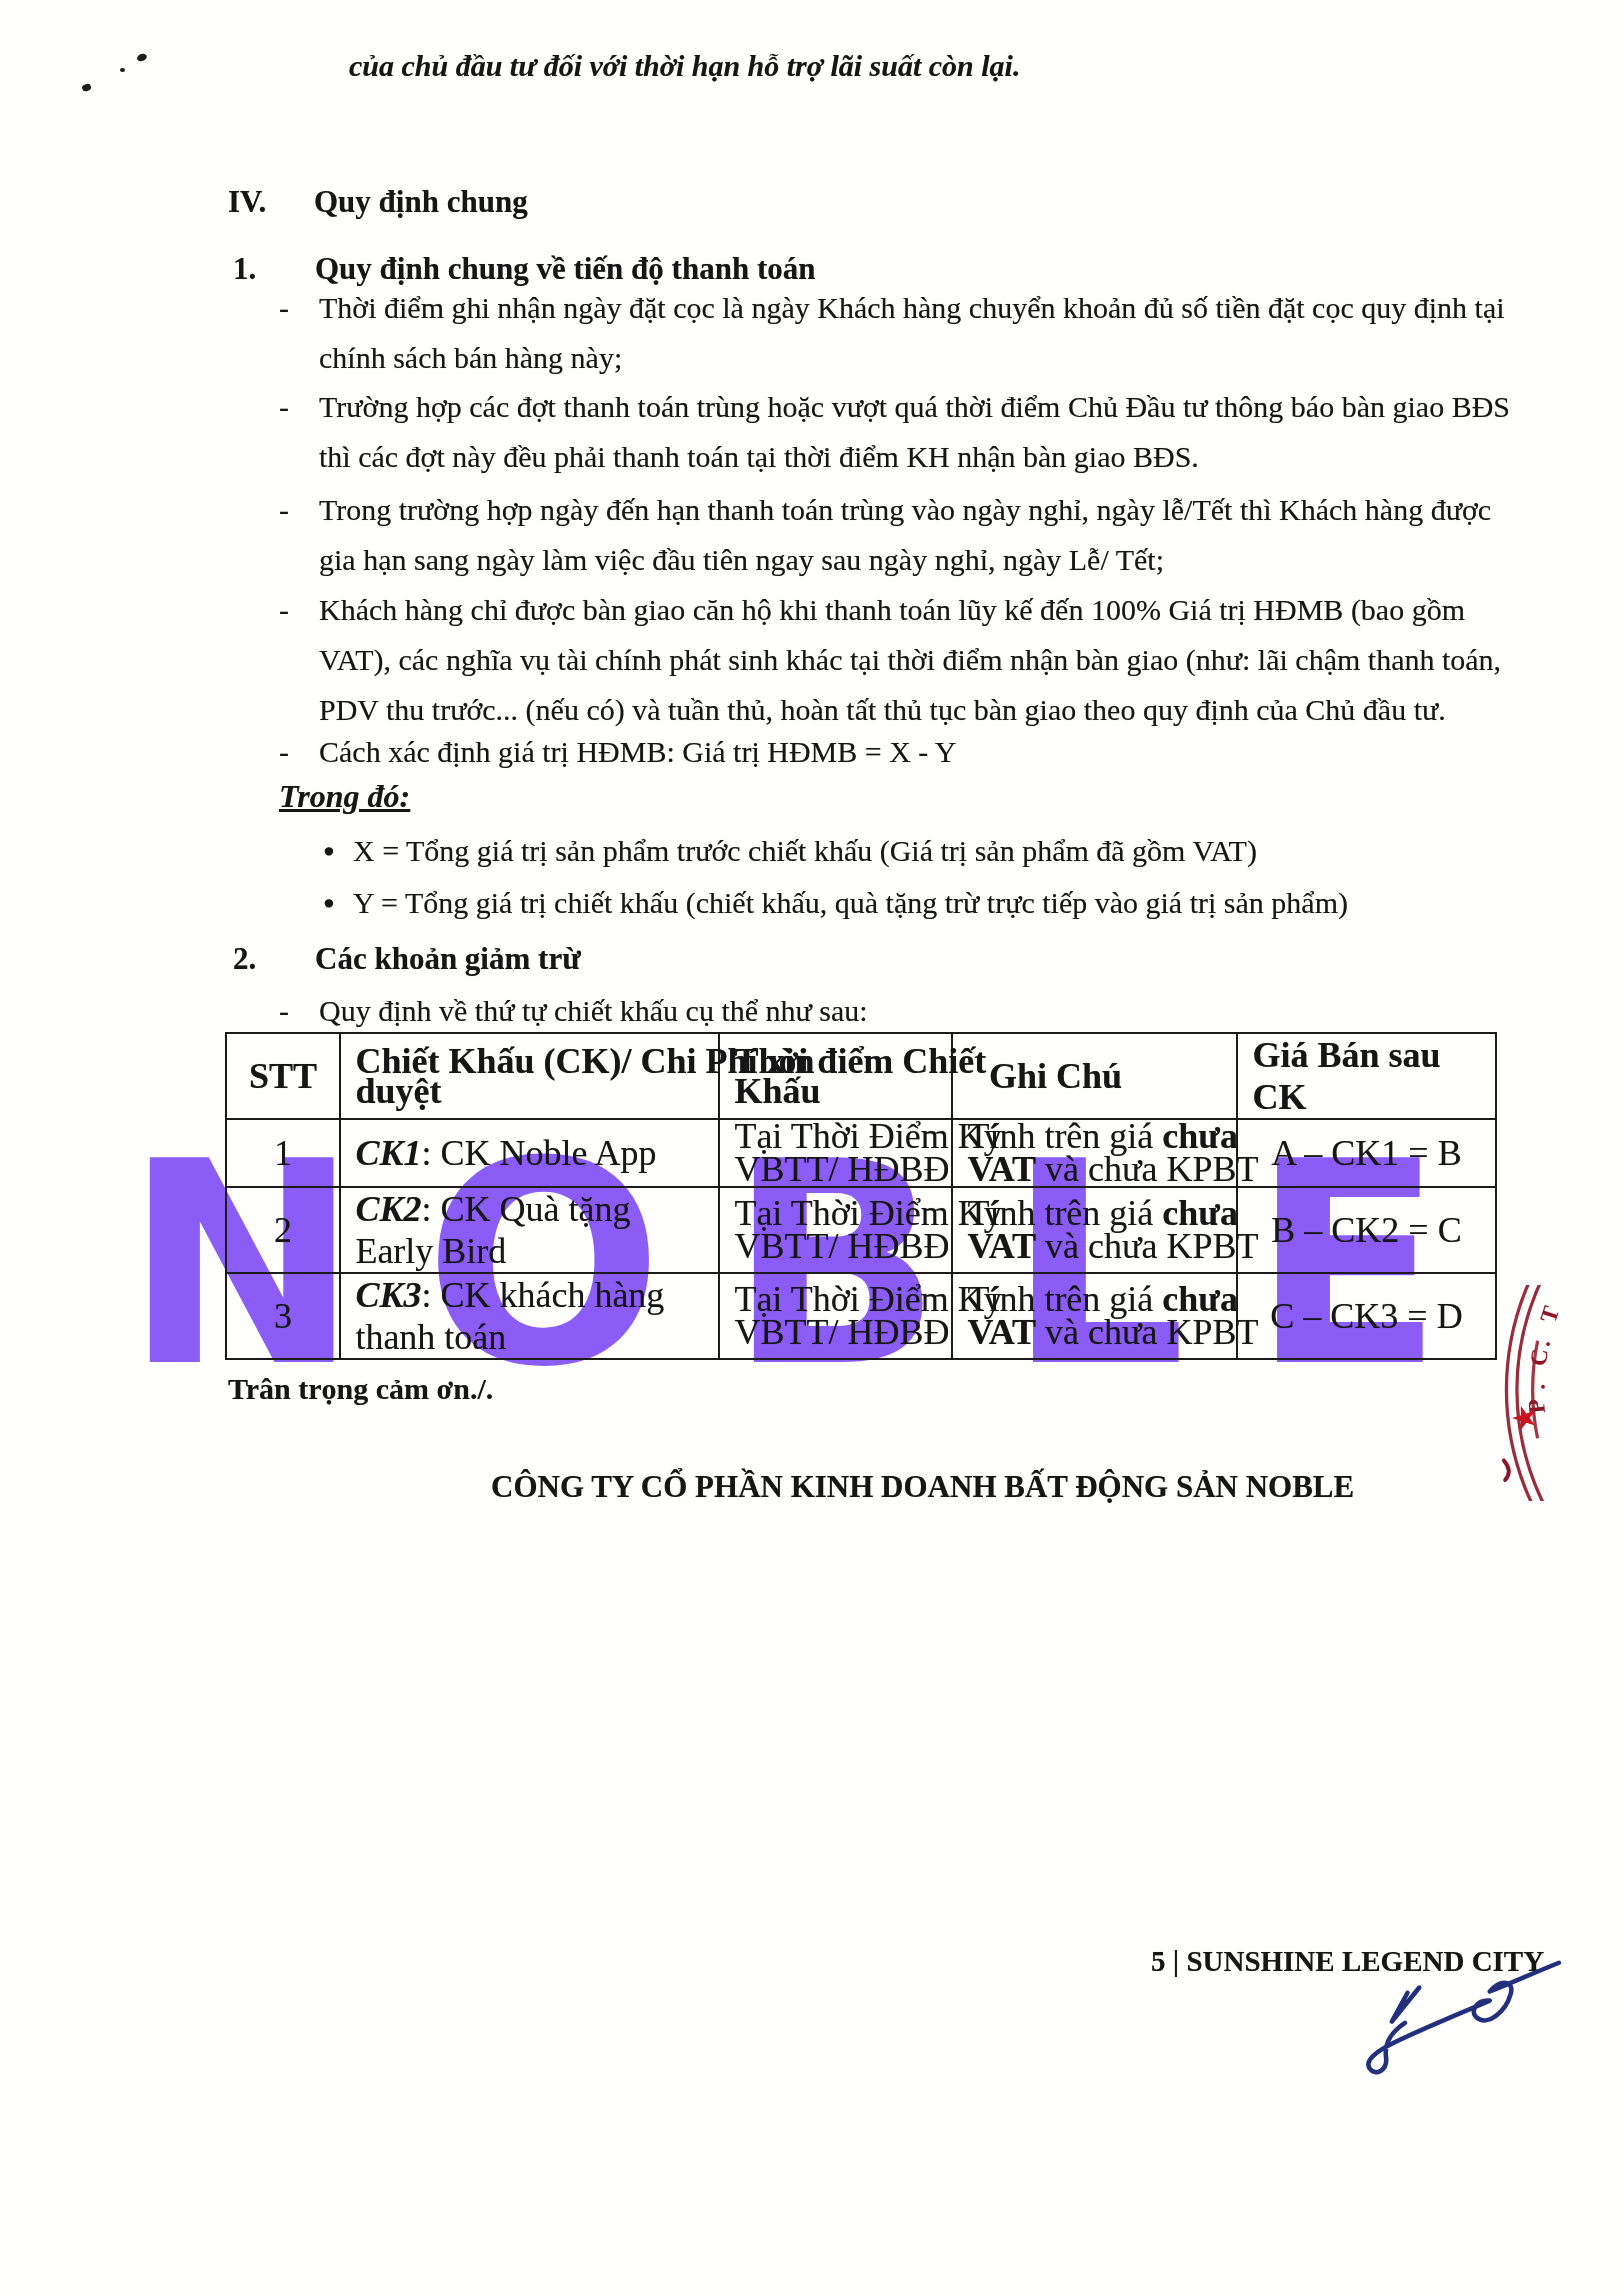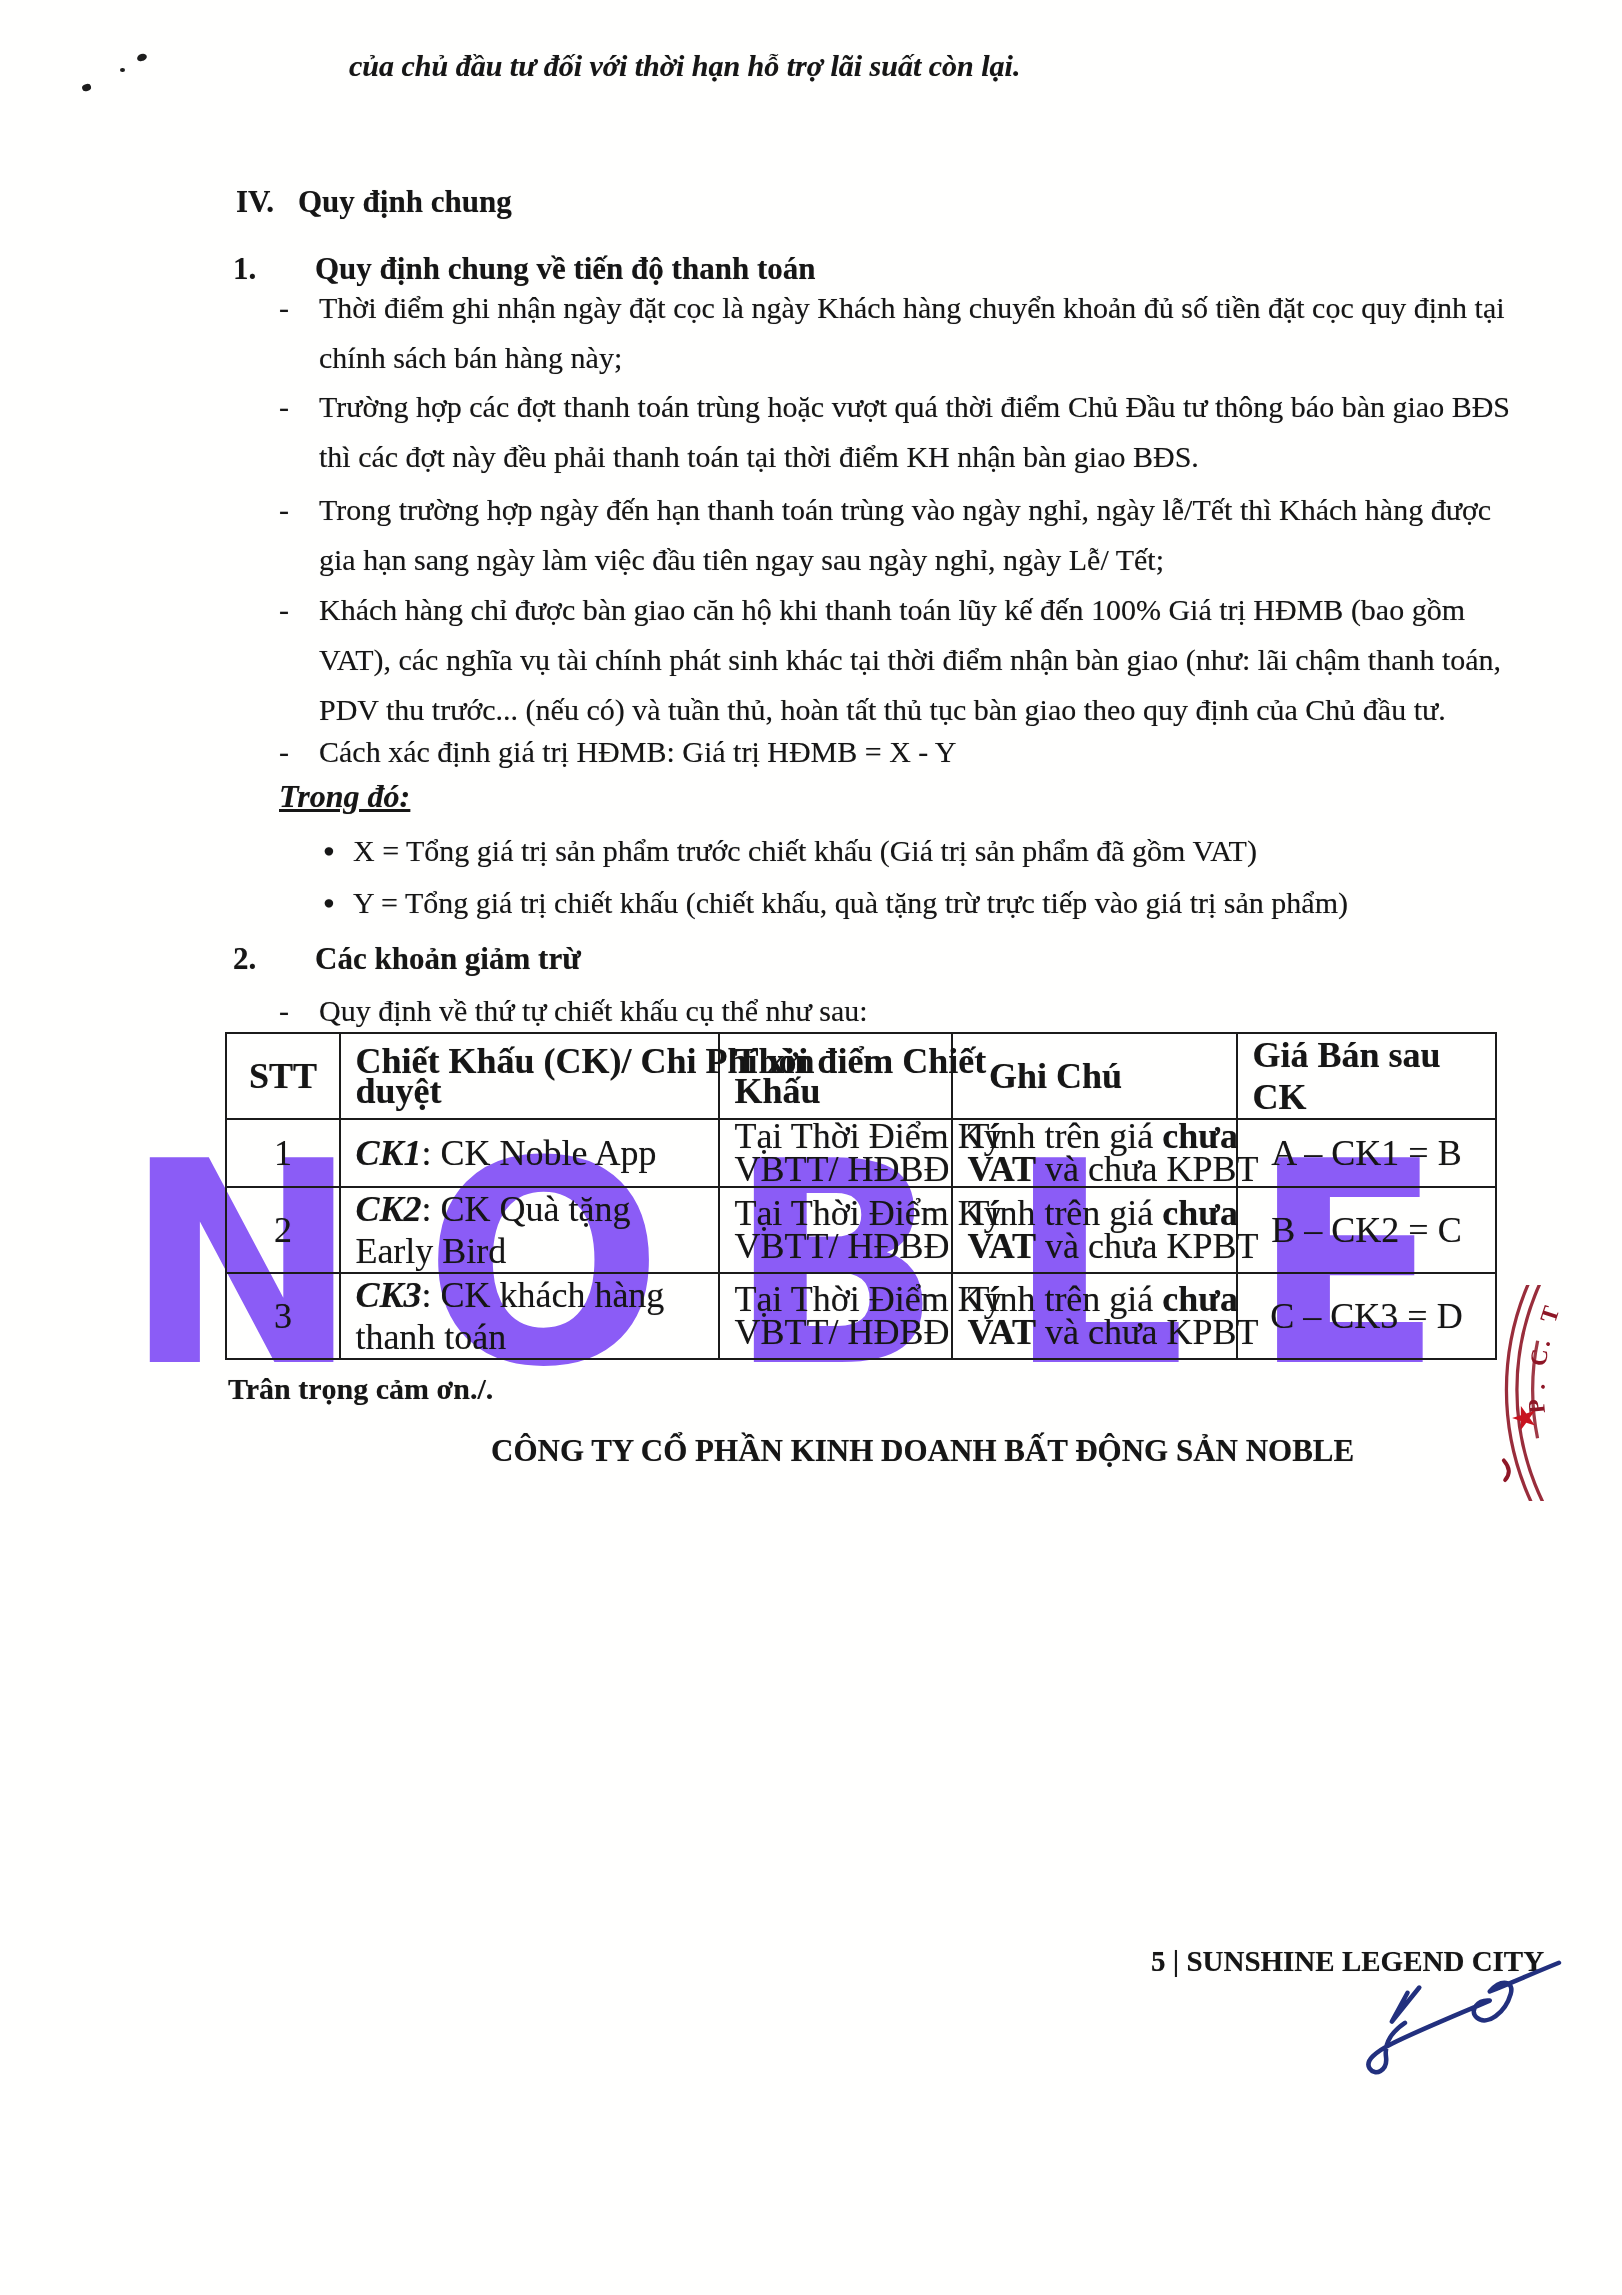--- a/index.html
+++ b/index.html
@@ -28,39 +28,39 @@
   }
   .z1{z-index:1;}
   table.policy{border-collapse:collapse;table-layout:fixed;width:1270px;font-size:36px;background:transparent;}
   table.policy td,table.policy th{border:2.6px solid #1b1b1b;padding:0 14.4px;vertical-align:middle;background:transparent;}
   table.policy .hline{white-space:nowrap;height:30px;line-height:30px;text-align:left;}
   table.policy .cline{white-space:nowrap;height:33px;line-height:33px;text-align:center;}
   table.policy .nline{white-space:nowrap;height:33px;line-height:33px;text-align:left;}
   .cell-center{text-align:center;}
   .speck{position:absolute;background:#1d1d1d;border-radius:50%;}
   .thanks{font-size:30px;font-weight:bold;height:39px;line-height:39px;white-space:nowrap;}
-  .company{font-size:31px;font-weight:bold;height:39px;line-height:39px;white-space:nowrap;}
+  .company{font-size:31px;font-weight:bold;height:39px;line-height:39px;white-space:nowrap;margin-top:36px;}
   .footer{font-size:29px;font-weight:bold;height:39px;line-height:39px;white-space:nowrap;}
 </style>
 </head>
 <body>
 
 <div class="page">
 
   <div class="abs watermark" style="left:124px;top:1124px;">NOBLE</div>
 
   <div class="speck z1" style="left:137px;top:54px;width:9.8px;height:7.2px;transform:rotate(-20deg);"></div>
   <div class="speck z1" style="left:120px;top:68px;width:4.6px;height:3.9px;"></div>
   <div class="speck z1" style="left:82px;top:84px;width:9.2px;height:6.5px;transform:rotate(-15deg);"></div>
 
   <div class="abs intro ink z1" style="left:349px;top:40px;">
     <div class="line">của chủ đầu tư đối với thời hạn hỗ trợ lãi suất còn lại.</div>
   </div>
 
-  <div class="abs heading ink z1" style="left:212px;top:182px;text-align:center;">
+  <div class="abs heading ink z1" style="left:228px;top:182px;">
     <span class="hnum-iv">IV.</span>
     <span>Quy định chung</span>
   </div>
 
   <div class="abs heading ink z1" style="left:233px;top:249px;">
     <span class="hnum">1.</span>
     <span>Quy định chung về tiến độ thanh toán</span>
   </div>
 
   <div class="abs hang ink z1" style="left:279px;top:283px;">

